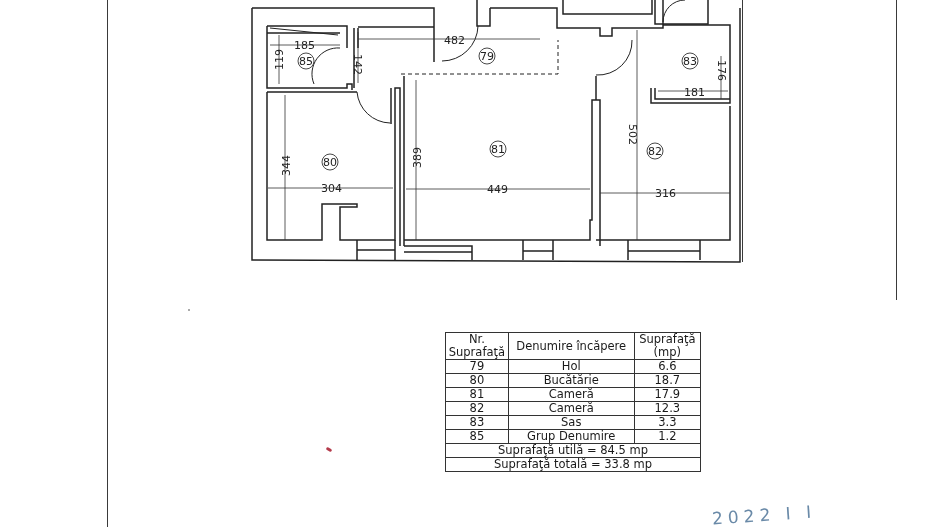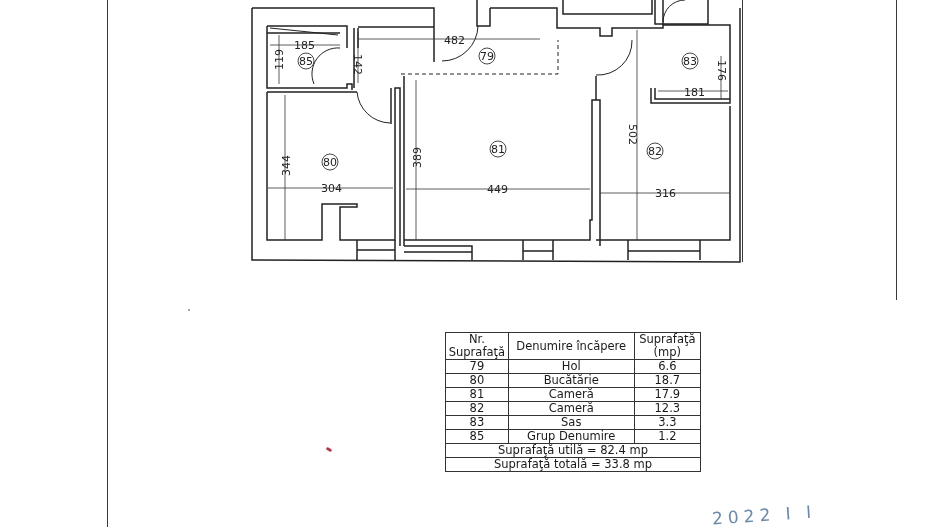--- a/index.html
+++ b/index.html
@@ -174,21 +174,21 @@
     <td>83</td>
     <td>Sas</td>
     <td>3.3</td>
   </tr>
   <tr>
     <td>85</td>
     <td>Grup Denumire</td>
     <td>1.2</td>
   </tr>
   <tr>
-    <td colspan="3">Suprafaţă utilă = 82.4 mp</td>
+    <td colspan="3">Suprafaţă utilă = 84.5 mp</td>
   </tr>
   <tr>
     <td colspan="3">Suprafaţă totală = 33.8 mp</td>
   </tr>
 </tbody>
   </table>
 
 <div class="stamp">2022 I I</div>
 
 </body></html>

